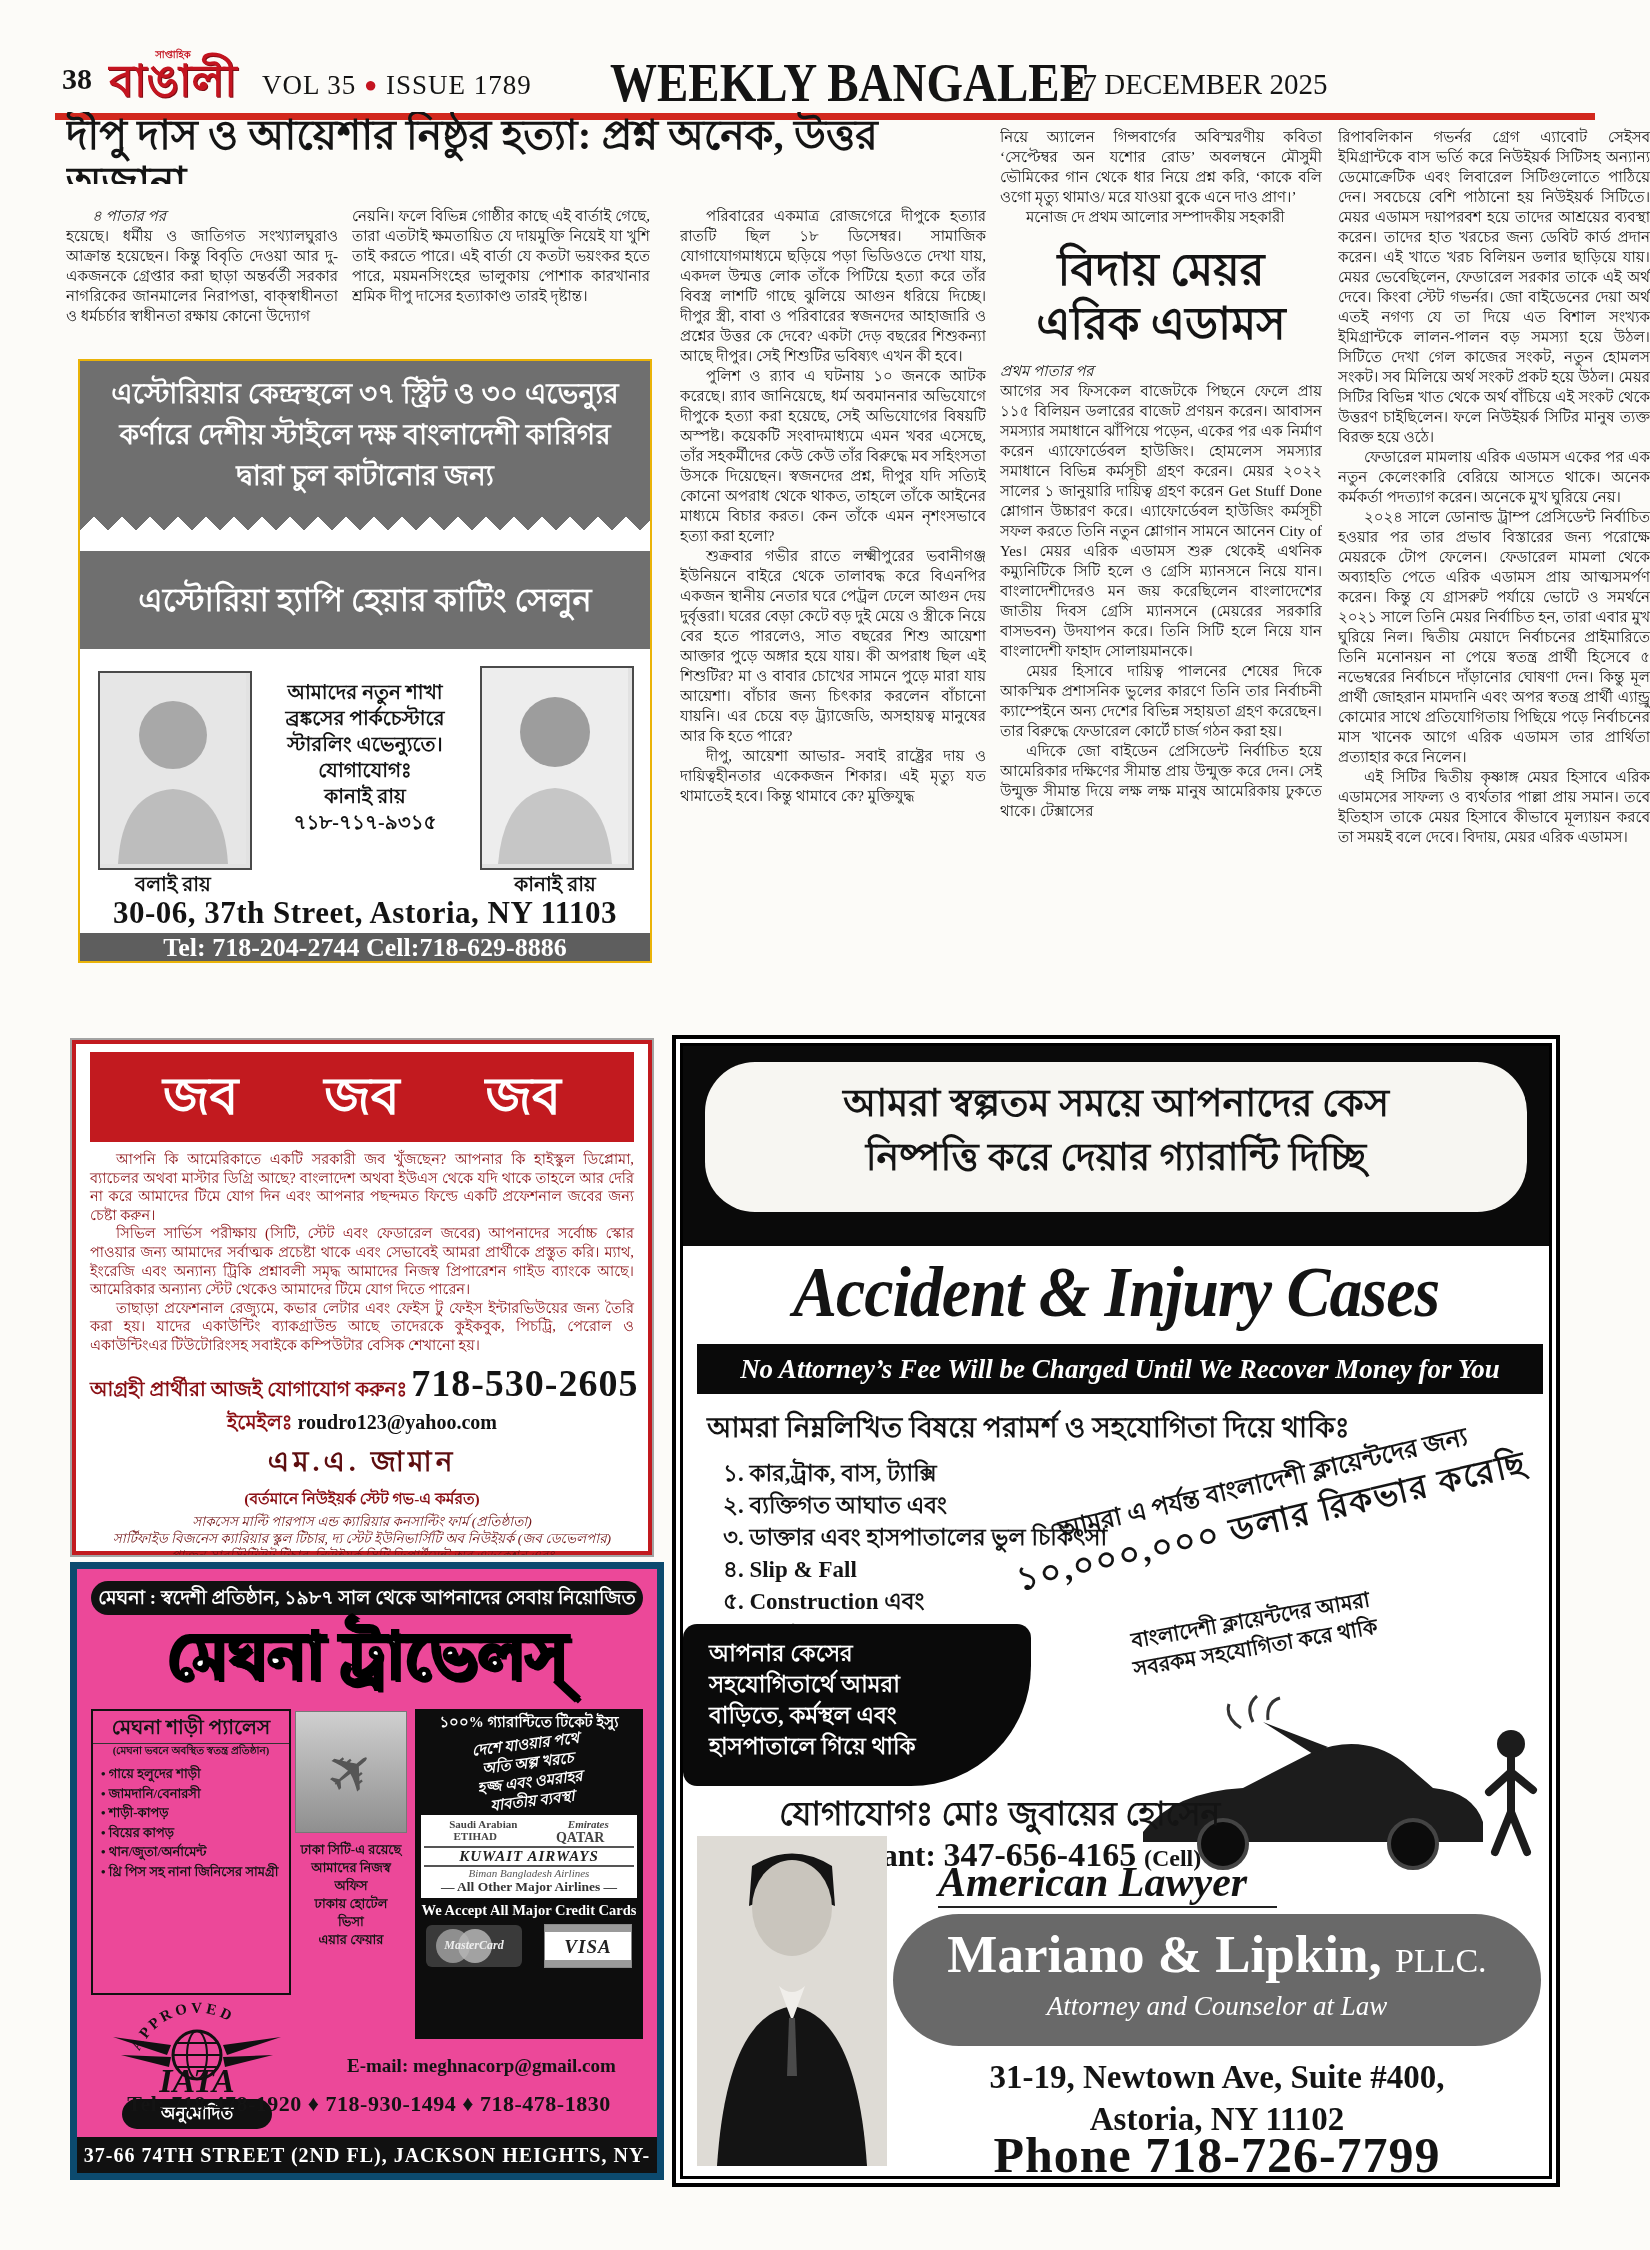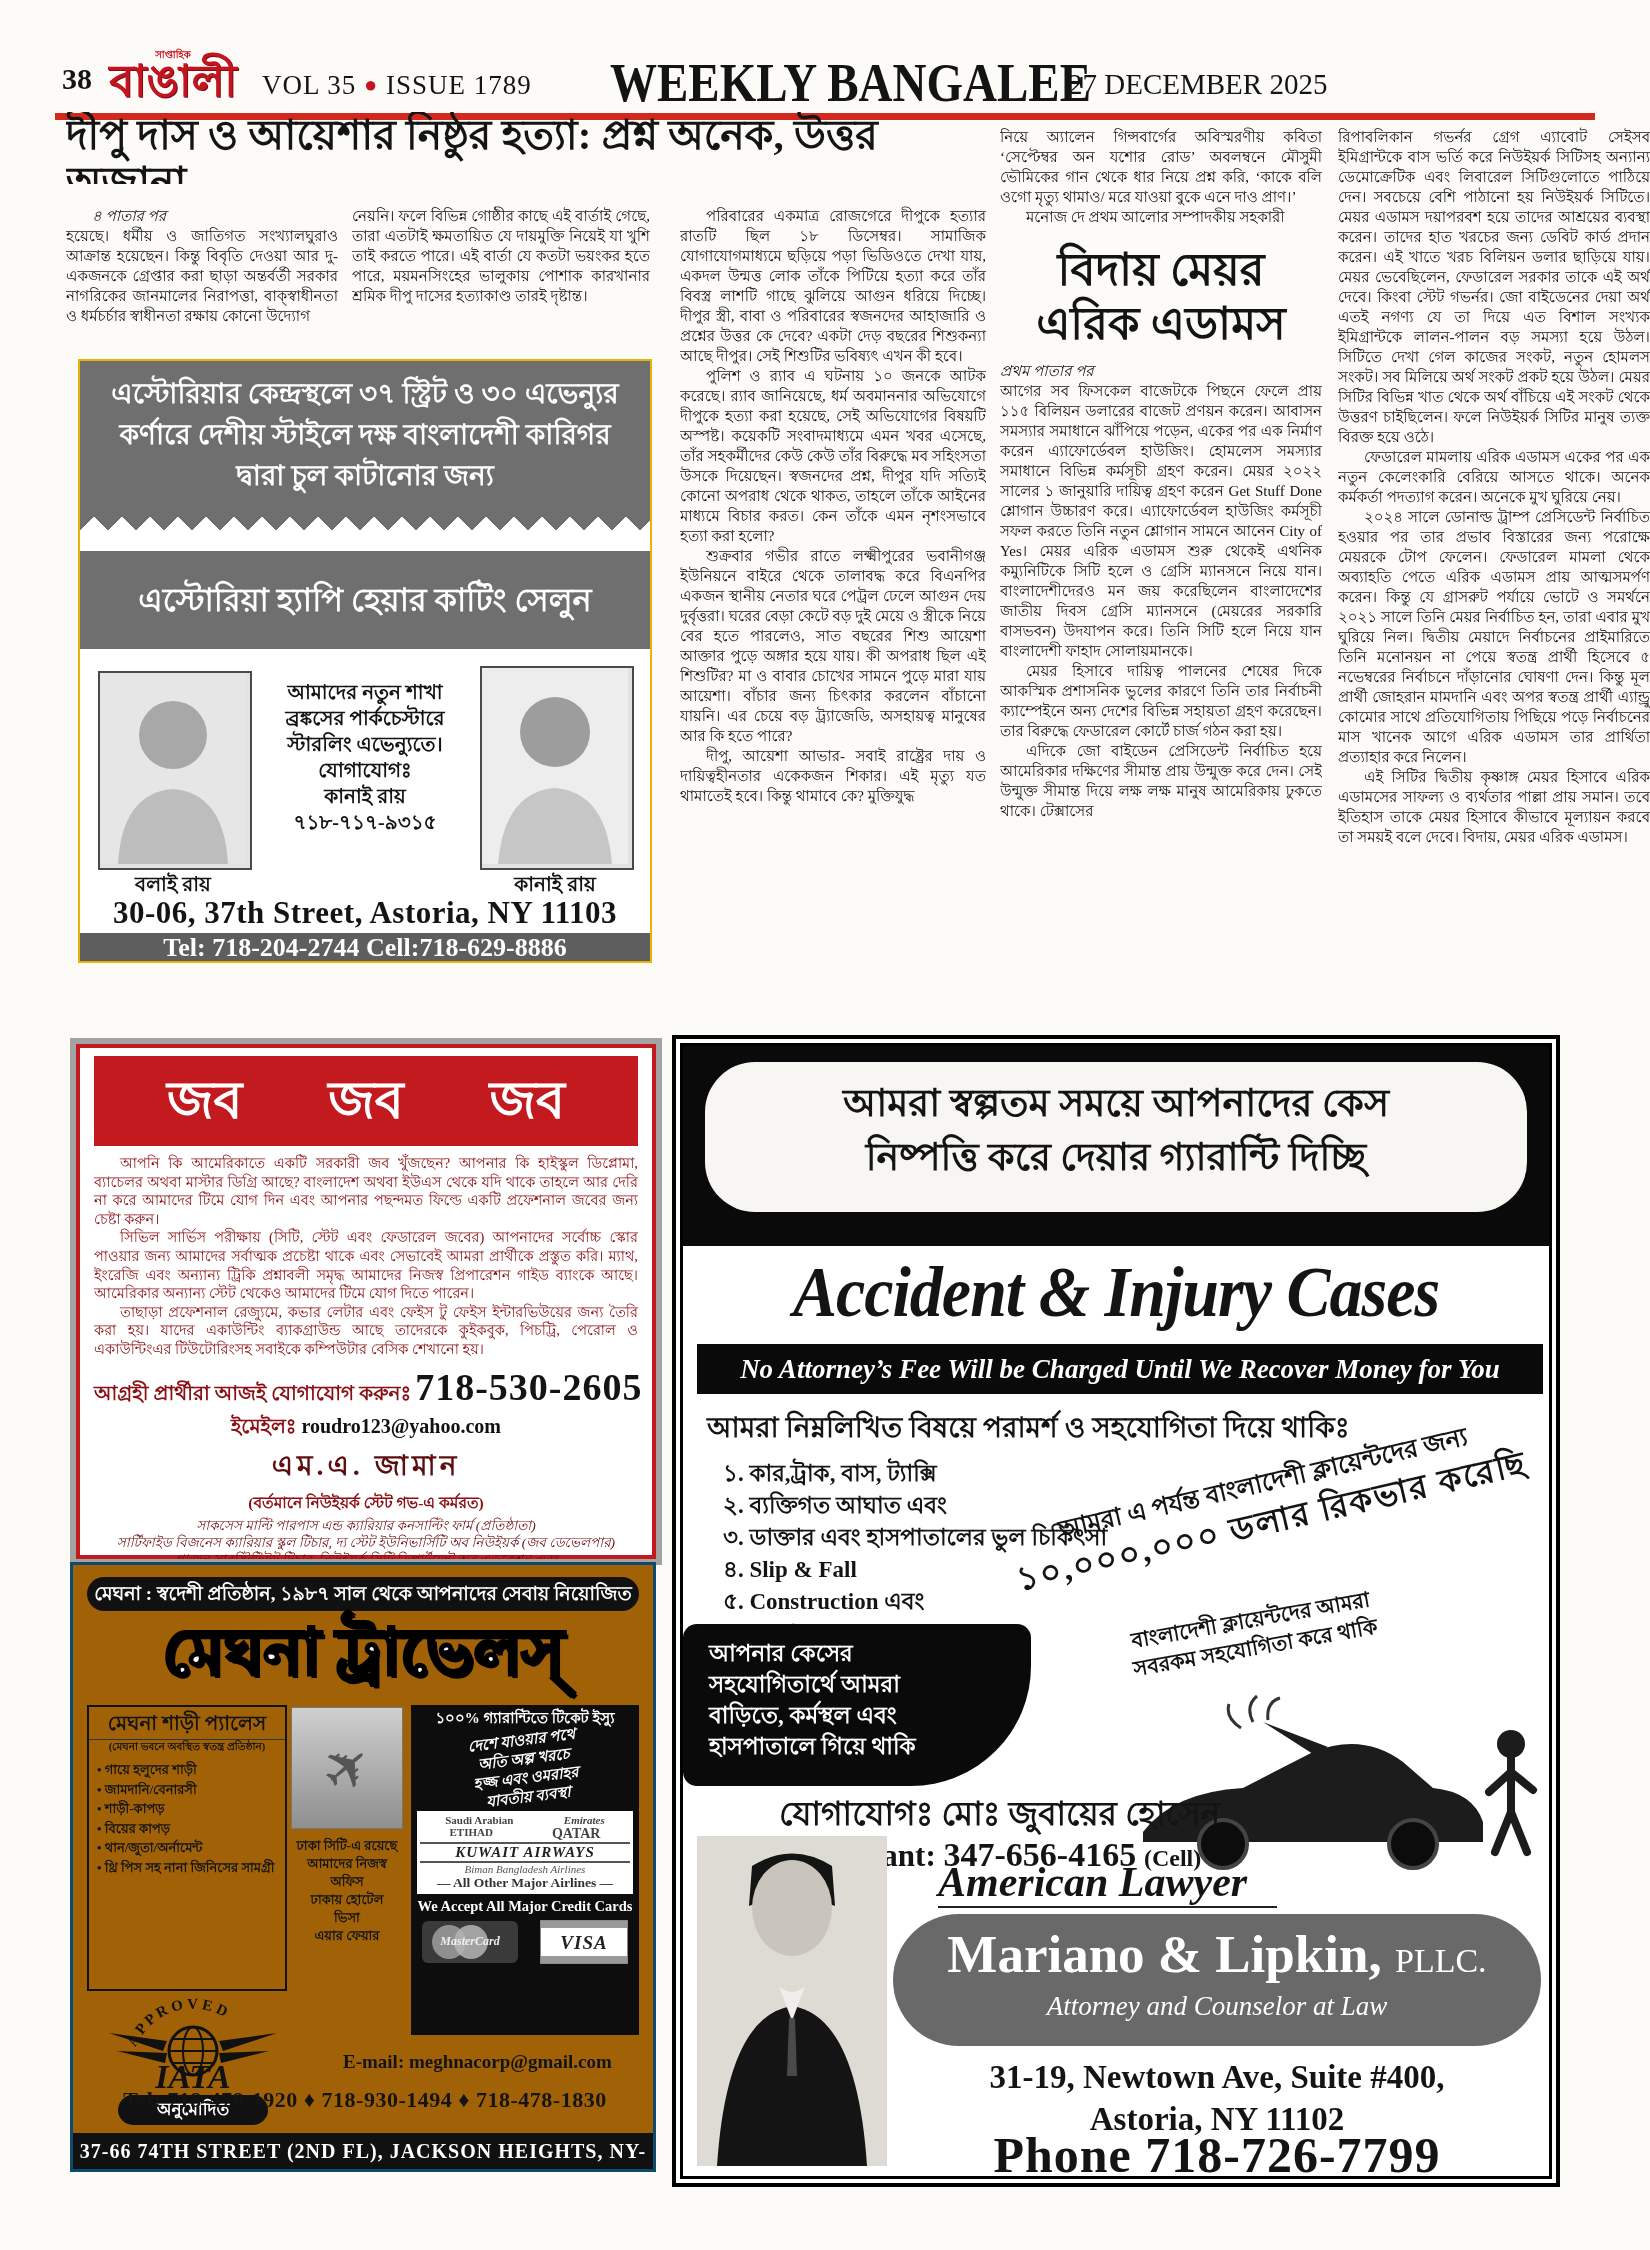--- a/index.html
+++ b/index.html
@@ -37,36 +37,36 @@
   .salon-band{background:#6f6f6f;color:#fff;text-align:center;font-weight:bold;
               font-size:32px;line-height:98px;height:98px;}
   .portrait{background:#e2e2e2;border:2px solid #4a4a4a;}
   .salon-center{font-weight:bold;font-size:20px;line-height:26px;text-align:center;}
   .salon-name{font-weight:bold;font-size:20px;text-align:center;}
   .salon-addr{font-weight:bold;font-size:31px;text-align:center;letter-spacing:0.5px;}
   .salon-tel{background:#5e5e5e;color:#fff;font-weight:bold;font-size:26px;
              text-align:center;line-height:30px;}
 
   
-  .job-outer{border:6px solid #a3a3a3;background:#fff;}
+  .job-outer{border:2px solid #a3a3a3;background:#fff;}
   .job-inner{border:4px solid #c21a1f;height:100%;box-sizing:border-box;padding:8px 14px;}
   .job-head{background:#c21a1f;height:90px;display:flex;align-items:center;
             justify-content:space-around;padding:0 30px;}
   .job-word{color:#fff;font-weight:bold;font-size:52px;line-height:52px;}
   .job-body{color:#8b1015;font-size:14.5px;line-height:18.6px;text-align:justify;margin-top:8px;}
   .job-contact-label{color:#8b1015;font-weight:bold;font-size:20px;}
   .job-phone{font-weight:bold;font-size:38px;letter-spacing:1px;}
   .job-center{text-align:center;color:#8b1015;}
   .job-email{font-weight:bold;font-size:20px;}
   .job-name{font-weight:bold;font-size:28px;letter-spacing:4px;color:#5d0d0f;}
   .job-note{font-weight:bold;font-size:15.5px;}
   .job-cred{font-style:italic;font-size:13.5px;line-height:17px;color:#6e0f12;}
 
   
-  .meghna{border:3px solid #0c4a6e;background:#a16207;}
+  .meghna{border:7px solid #0c4a6e;background:#ec4899;}
   .meghna-bar{background:#111;border-radius:20px;color:#fff;text-align:center;
               font-weight:bold;font-size:19px;line-height:34px;height:34px;}
   .meghna-title{font-size:64px;font-weight:bold;text-align:center;color:#fff;
                 -webkit-text-stroke:3px #000;text-shadow:3px 3px 0 #000;line-height:72px;}
   .saree-box{border:2px solid #111;}
   .saree-title{font-weight:bold;font-size:20px;text-align:center;line-height:24px;border-bottom:1px solid #333;padding:4px 0;}
   .saree-sub{font-size:10.5px;text-align:center;font-weight:bold;line-height:14px;}
   .saree-item{font-weight:bold;font-size:13px;line-height:19.5px;}
   .mid-line{font-weight:bold;font-size:13px;line-height:18px;text-align:center;}
   .air-box{background:#0d0d0d;color:#fff;}

